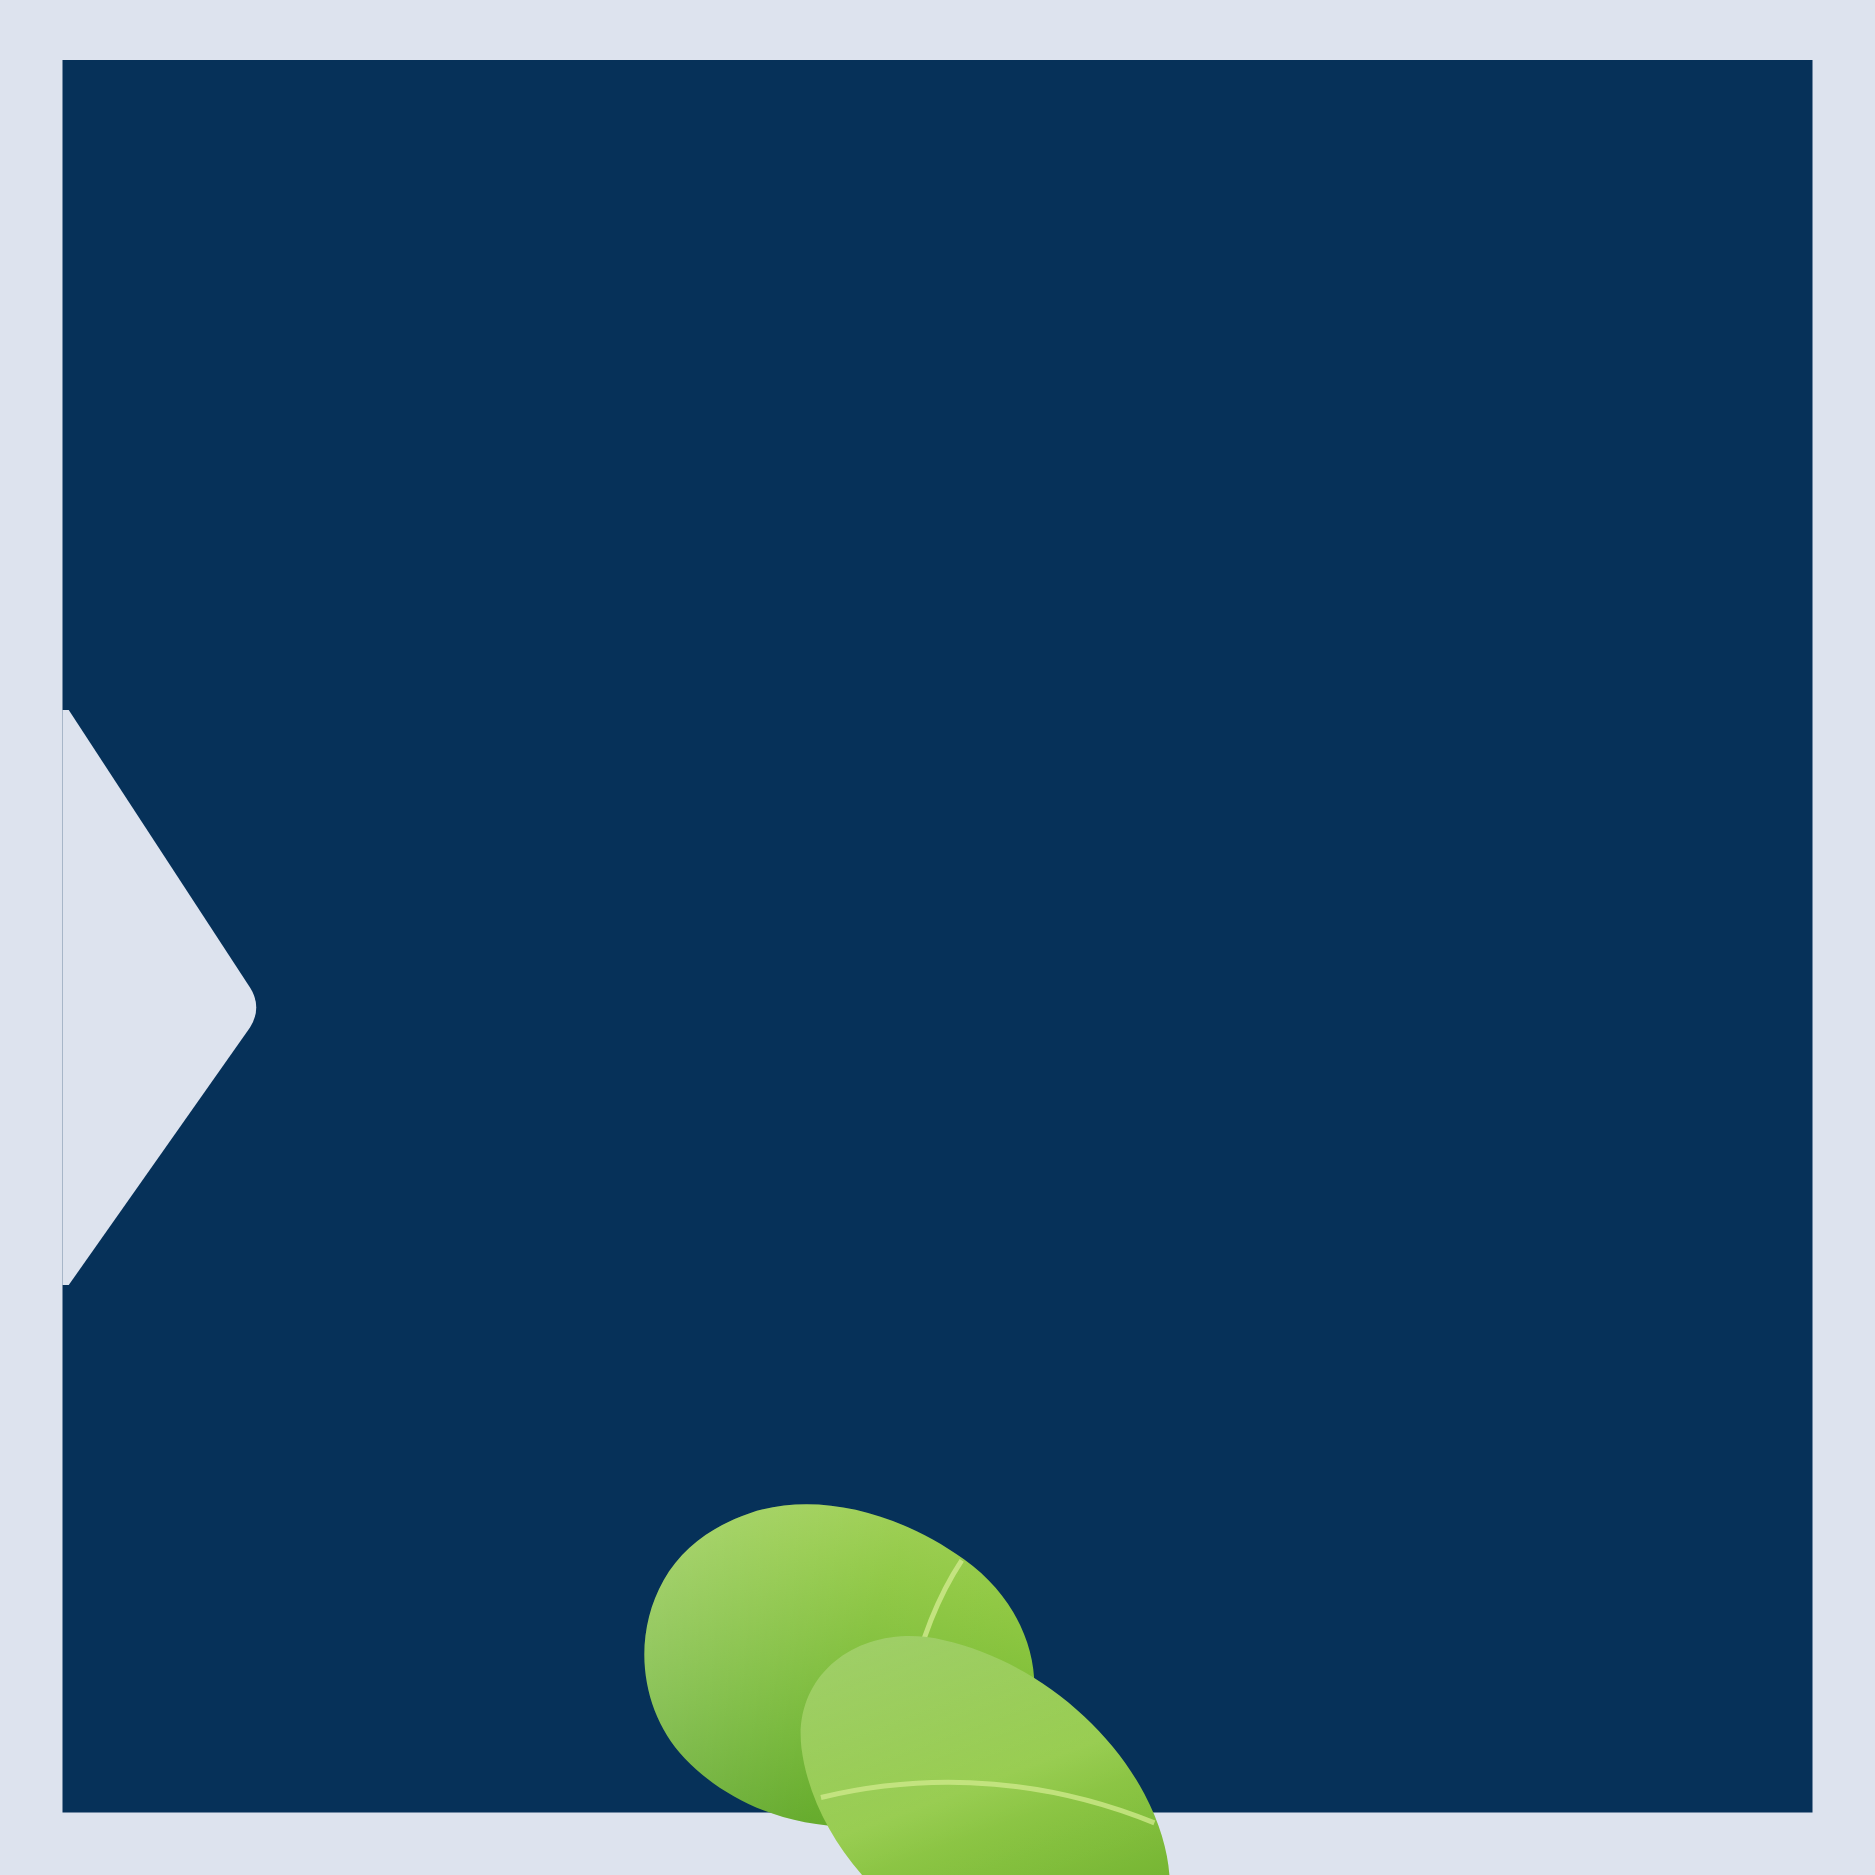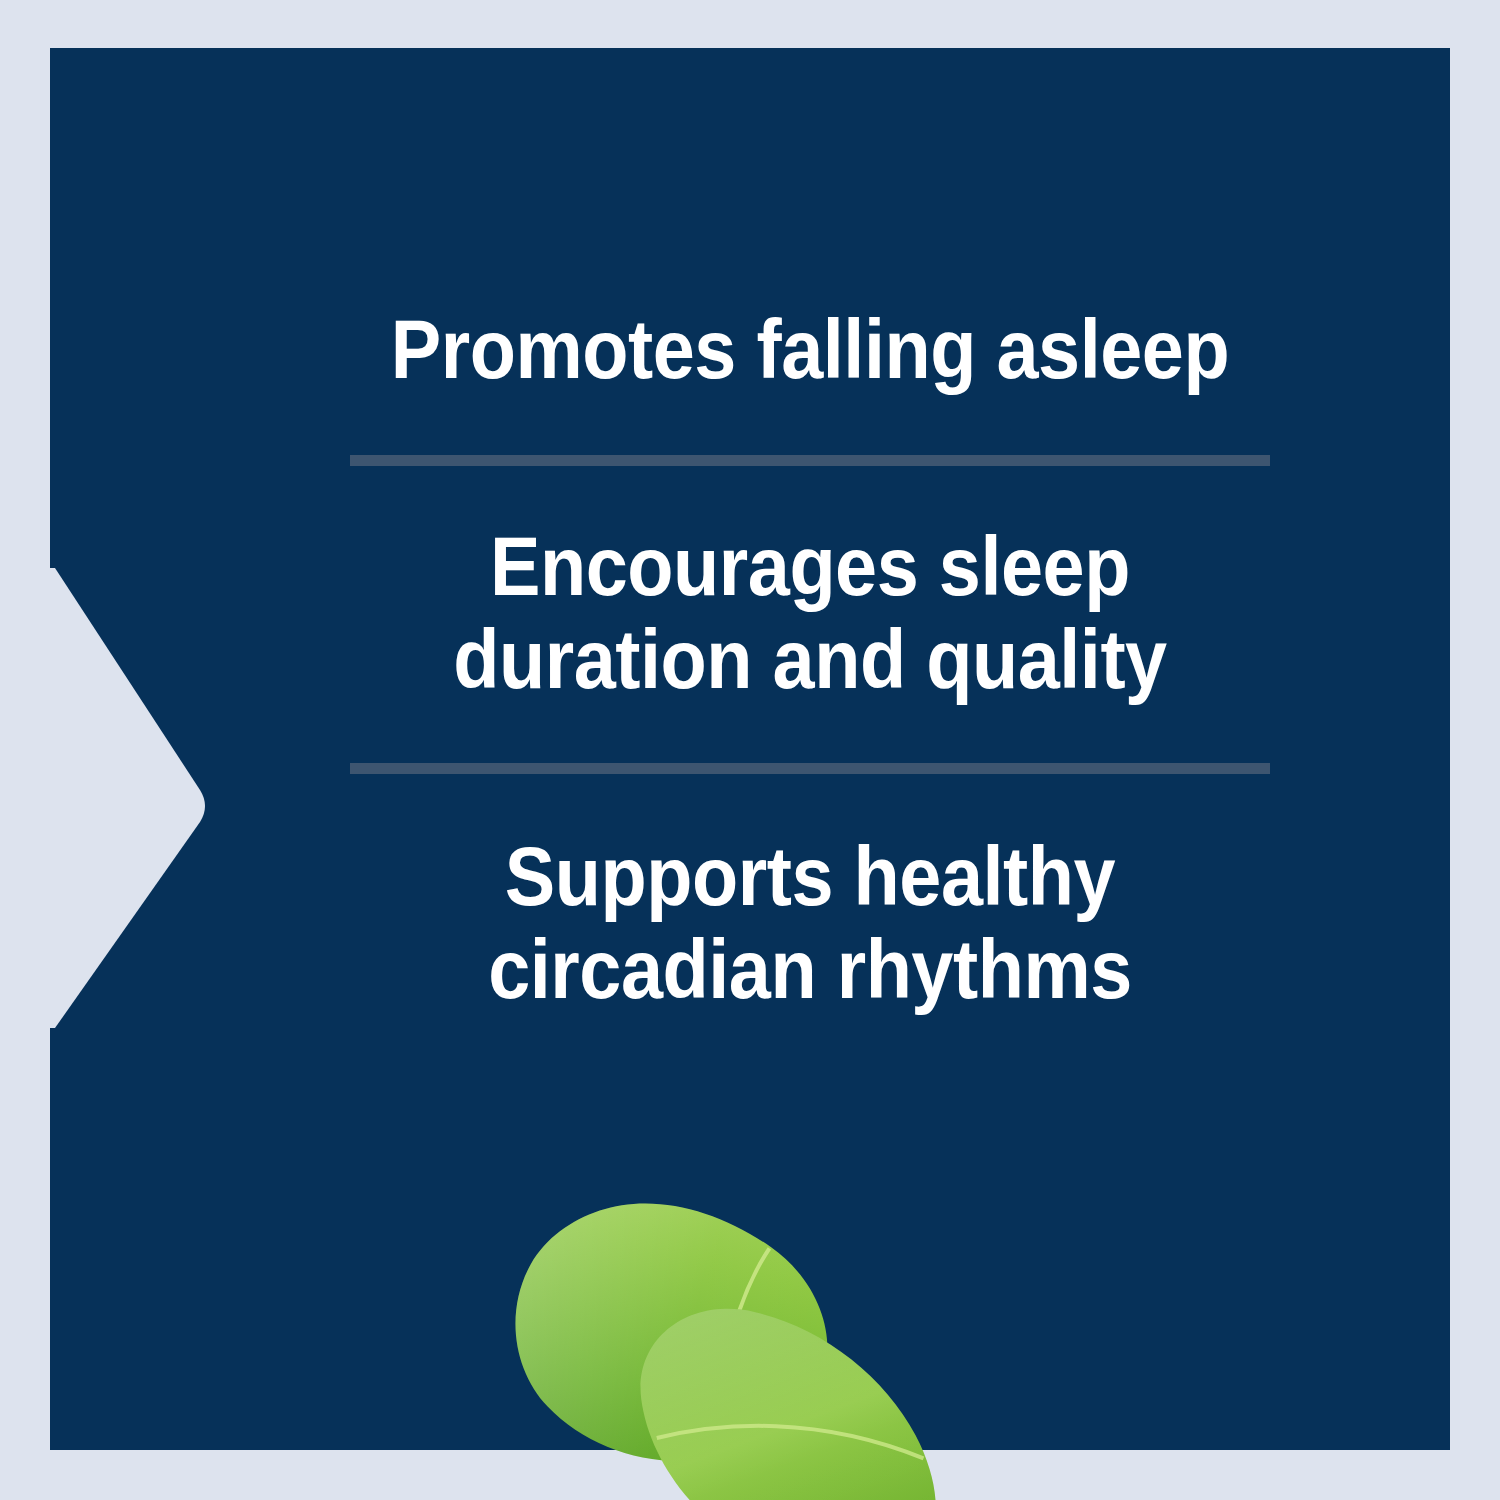--- a/index.html
+++ b/index.html
@@ -96,35 +96,20 @@
 
     <svg id="chevron" viewBox="0 0 190 460" preserveAspectRatio="none" aria-hidden="true">
       <path d="M -60 0
                L 5 0
                L 150 222
                Q 160 238 150 254
                L 5 460
                L -60 460 Z" fill="#dde3ee"></path>
     </svg>
 
-    <div id="benefits">
-
-      <div class="benefit benefit-1">Promotes falling asleep</div>
-
-      <div class="divider"></div>
-
-      <div class="benefit benefit-2">Encourages sleep
-duration and quality</div>
-
-      <div class="divider"></div>
-
-      <div class="benefit benefit-3">Supports healthy
-circadian rhythms</div>
-
-    </div>
   </div>
 
   <svg id="leaves" viewBox="0 0 620 325" preserveAspectRatio="none" aria-hidden="true">
     <defs>
       <linearGradient id="leafUpper" x1="0" y1="1" x2="1" y2="0">
         <stop offset="0%" stop-color="#4e9a18"></stop>
         <stop offset="35%" stop-color="#6cb32b"></stop>
         <stop offset="70%" stop-color="#8dc73f"></stop>
         <stop offset="100%" stop-color="#a9d45c"></stop>
       </linearGradient>

